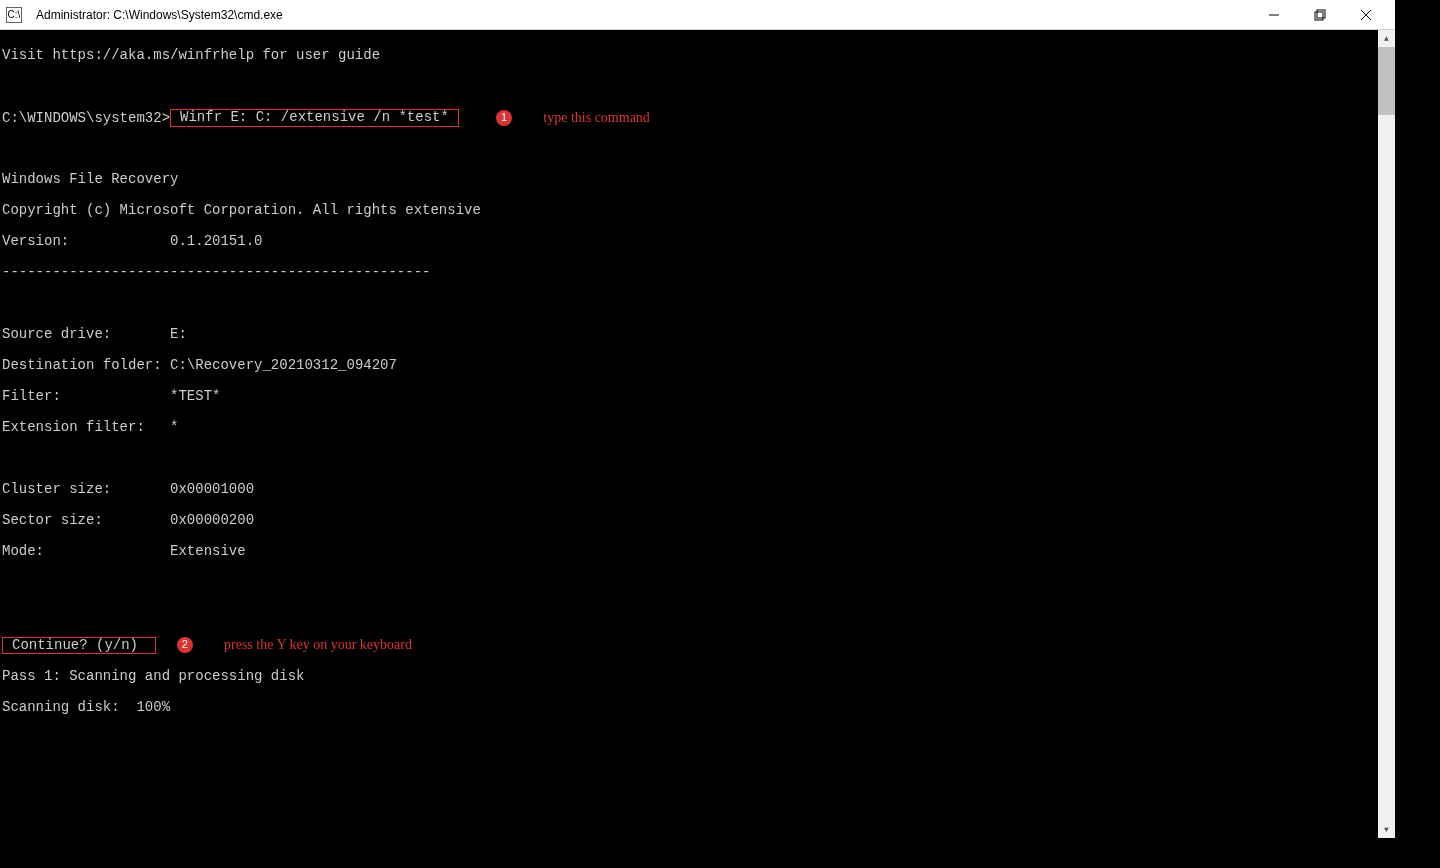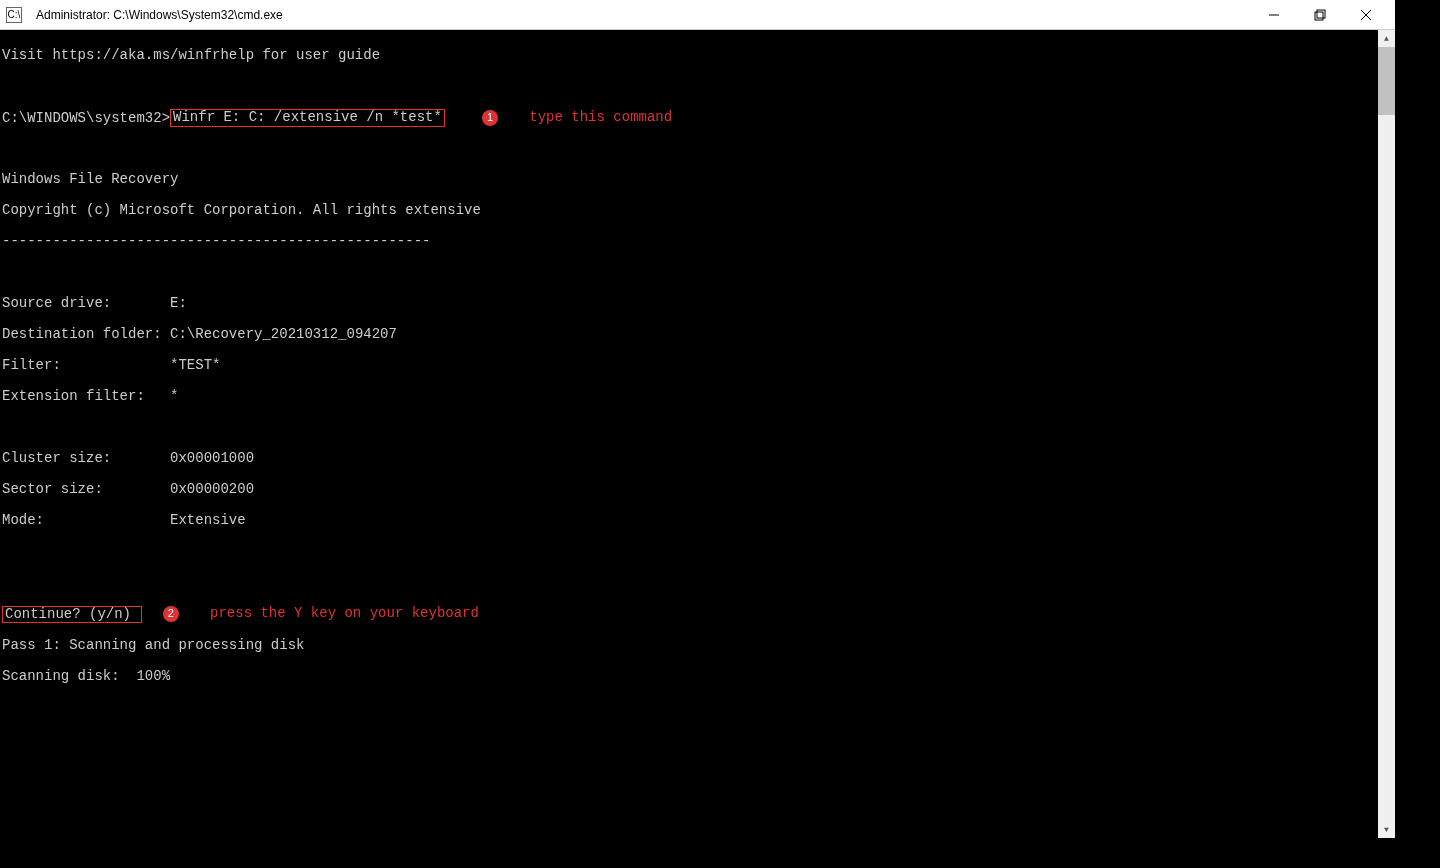--- a/index.html
+++ b/index.html
@@ -49,39 +49,39 @@
     padding: 2px 0 0 2px;
     white-space: pre;
     position: relative;
     height: calc(100% - 30px);
     overflow: hidden;
   }
   .line { white-space: pre; }
   .hl-box {
     border: 1px solid #d33;
     display: inline-block;
-    padding: 0 2px;
+    padding: 0 9px;
     margin: -1px 0;
   }
   .badge {
     display: inline-flex;
     width: 16px; height: 16px;
     border-radius: 50%;
     background: #d33;
     color: #fff;
     font-size: 11px;
     font-family: 'Segoe UI', sans-serif;
     align-items: center;
     justify-content: center;
     vertical-align: middle;
     margin: 0 6px 0 12px;
   }
   .anno {
     color: #d33;
-    font-family: Liberation Mono, monospace;
+    font-family: Liberation Serif, serif;
     font-size: 14px;
     vertical-align: middle;
     margin-top: 32px;
   }
   .scrollbar {
     position: absolute;
     right: 0; top: 30px;
     width: 17px;
     height: calc(100% - 30px);
     background: #f0f0f0;
@@ -129,20 +129,21 @@
   </div>
 </div>
 
 <div class="console">
 <div class="line">Visit https://aka.ms/winfrhelp for user guide</div>
 <div class="line">&nbsp;</div>
 <div class="line"><span>C:\WINDOWS\system32&gt;</span><span class="hl-box"><span>Winfr E: C: /extensive /n *test*</span></span>   <span class="badge">1</span>   <span class="anno">type this command</span></div>
 <div class="line">&nbsp;</div>
 <div class="line">Windows File Recovery</div>
 <div class="line">Copyright (c) Microsoft Corporation. All rights extensive</div>
+<div class="line"><span>Version:</span>            <span>0.1.20151.0</span></div>
 <div class="line">---------------------------------------------------</div>
 <div class="line">&nbsp;</div>
 <div class="line"><span>Source drive:      </span> <span>E:</span></div>
 <div class="line"><span>Destination folder:</span> <span>C:\Recovery_20210312_094207</span></div>
 <div class="line"><span>Filter:            </span> <span>*TEST*</span></div>
 <div class="line"><span>Extension filter:  </span> <span>*</span></div>
 <div class="line">&nbsp;</div>
 <div class="line"><span>Cluster size:      </span> <span>0x00001000</span></div>
 <div class="line"><span>Sector size:       </span> <span>0x00000200</span></div>
 <div class="line"><span>Mode:              </span> <span>Extensive</span></div>

